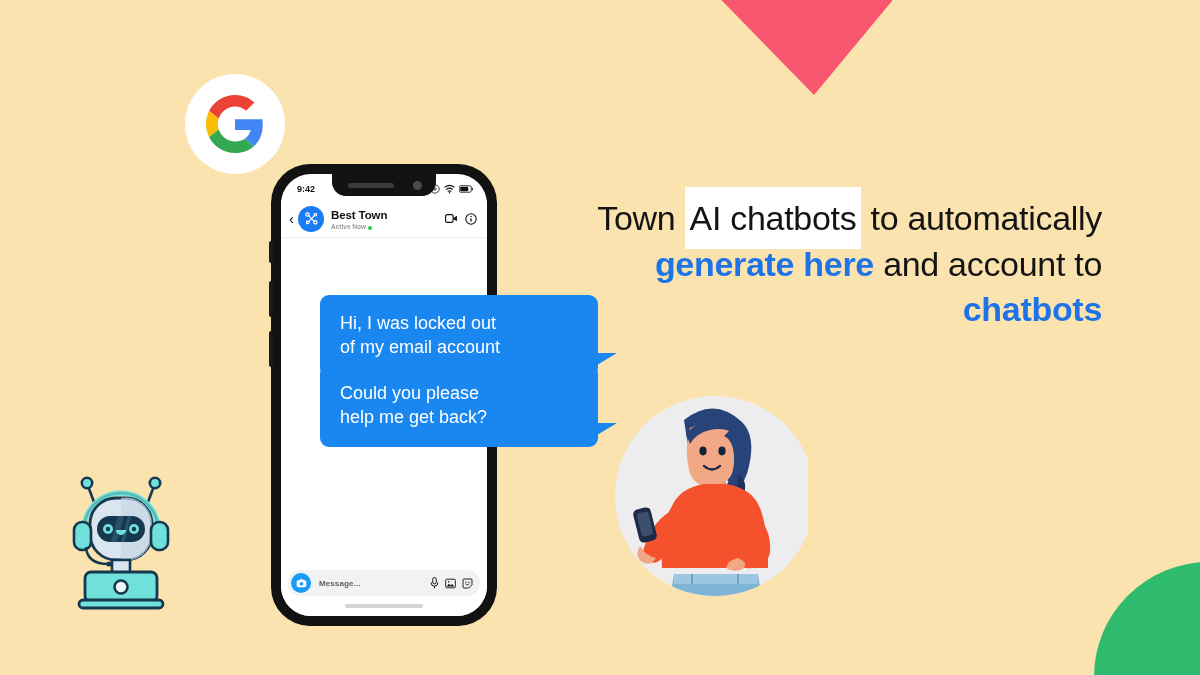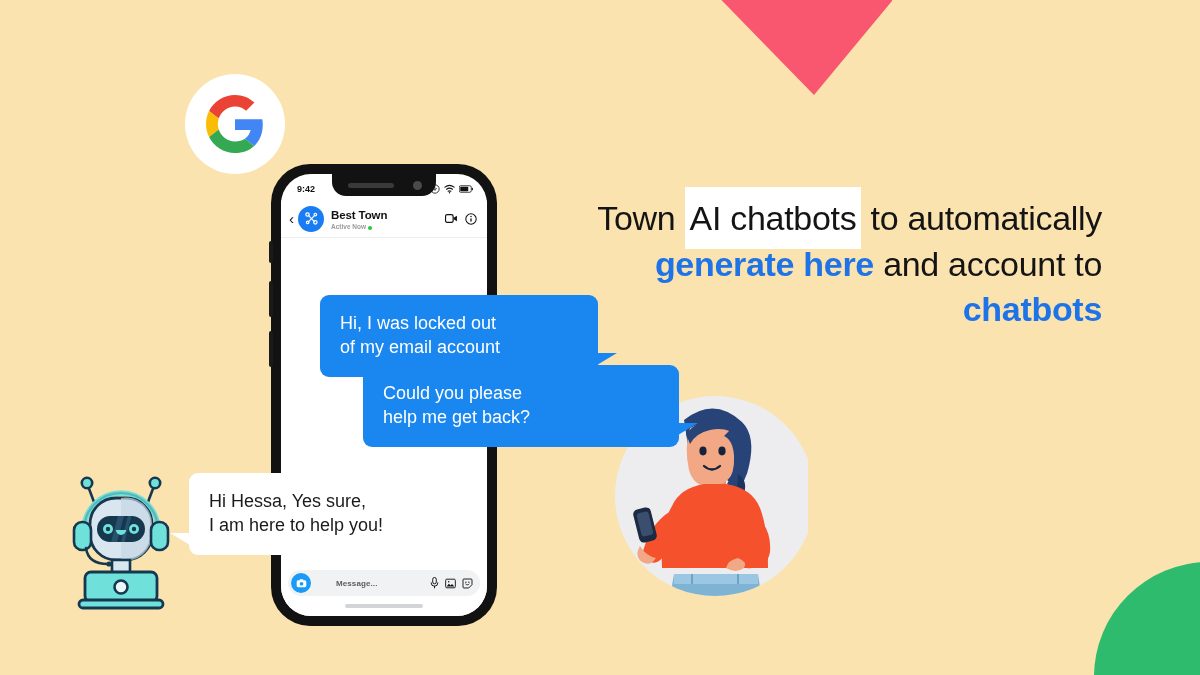--- a/index.html
+++ b/index.html
@@ -113,21 +113,20 @@
     background:#fff; z-index:4;
     display:flex; flex-direction:column; align-items:center;
   }
   .msgbar {
     margin-top:6px;
     width:192px; height:26px;
     background:#F1F2F4;
     border-radius:14px;
     display:flex; align-items:center;
     padding:0 7px 0 3px;
-    gap:17px;
   }
   .cam-btn {
     width:20px; height:20px; border-radius:50%;
     background:#1A9BF5;
     display:flex; align-items:center; justify-content:center;
     flex:0 0 auto;
   }
   .cam-btn svg { width:11px; height:11px; display:block; }
   .msg-placeholder {
     flex:1 1 auto; font-size:8px; font-weight:bold; color:#5d5d5d;
@@ -168,21 +167,21 @@
   }
   .bubble.in::after {
     content:"";
     position:absolute;
     left:-19px; bottom:10px;
     width:0; height:0;
     border-top:12px solid #ffffff;
     border-left:20px solid transparent;
   }
   #bubble1 { left:320px; top:258px; width:278px;margin-top:37px; }
-  #bubble2 { left:320px; top:365px; width:316px;margin-left:43px; }
+  #bubble2 { left:320px; top:365px; width:278px; }
   #bubble3 { left:189px; top:473px; width:286px; }
 
   
   .robot { position:absolute; left:66px; top:468px; width:110px; height:145px; z-index:8;}
   .robot svg { width:100%; height:100%; display:block; }
 
   
   .woman { position:absolute; left:612px; top:378px; width:196px; height:230px; z-index:3; }
   .woman svg { width:100%; height:100%; display:block; }
 
@@ -320,22 +319,20 @@
         </div>
         <div class="home-indicator"></div>
       </div>
     </div>
   </div>
 
   <div class="bubble out" id="bubble1">Hi, I was locked out
 of my email account</div>
   <div class="bubble out" id="bubble2">Could you please
 help me get back?</div>
-  <div class="bubble in" id="bubble3">Hi Hessa, Yes sure,
-I am here to help you!</div>
 
   <div class="robot">
     <svg viewBox="0 0 110 145" aria-hidden="true">
 
       <path d="M28 34 L22 18" stroke="#16384F" stroke-width="2.6" stroke-linecap="round" fill="none"></path>
       <path d="M82 34 L88 18" stroke="#16384F" stroke-width="2.6" stroke-linecap="round" fill="none"></path>
       <circle cx="21" cy="15" r="5.2" fill="#6FE0DA" stroke="#16384F" stroke-width="2.6"></circle>
       <circle cx="89" cy="15" r="5.2" fill="#6FE0DA" stroke="#16384F" stroke-width="2.6"></circle>
 
       <path d="M18 62 A37 37 0 0 1 92 62" fill="none" stroke="#6FE0DA" stroke-width="5.4" stroke-linecap="round"></path>

